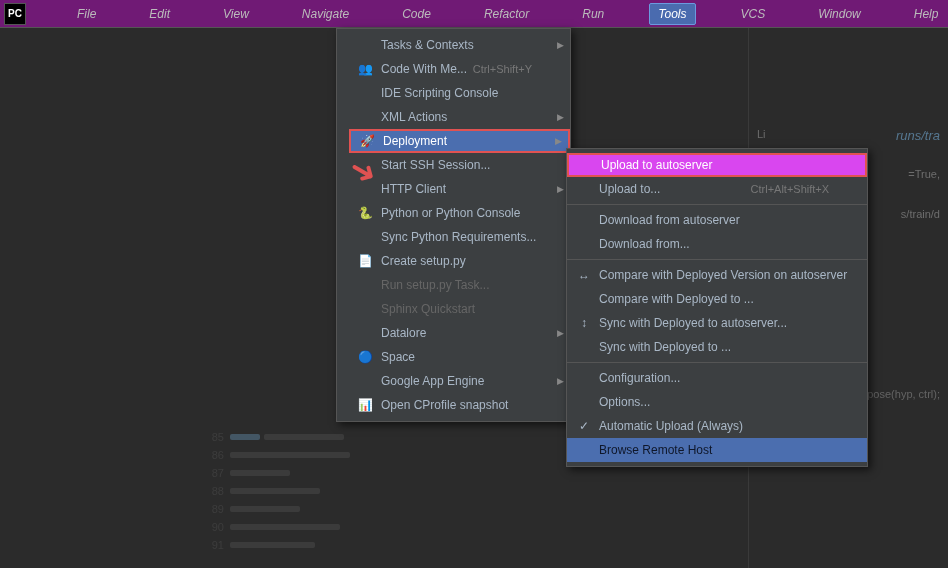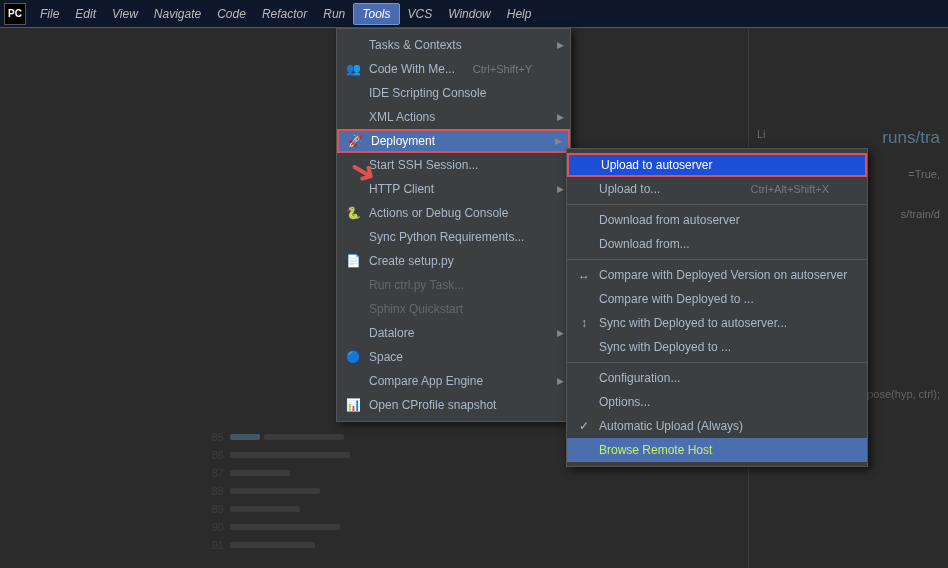--- a/index.html
+++ b/index.html
@@ -11,27 +11,28 @@
       font-size: 12px;
       color: #a9b7c6;
       overflow: hidden;
       position: relative;
     }
 
     
     .menubar {
       width: 100%;
       height: 28px;
-      background: #0f172a;
+      background: #701a75;
       display: flex;
       align-items: center;
       border-bottom: 1px solid #555;
       padding: 0 4px;
       position: relative;
       z-index: 100;
+      gap: 37px;
     }
     .menubar-logo {
       width: 22px;
       height: 22px;
       background: #000;
       border: 1px solid #555;
       display: flex; align-items: center; justify-content: center;
       color: #fff;
       font-size: 10px;
       font-weight: bold;
@@ -143,20 +144,21 @@
       color: #e05252;
       font-size: 28px;
       z-index: 400;
       line-height: 1;
     }
 
     
     .tools-dropdown {
       top: 28px;
       left: 336px;
+      padding-left: 12px;
     }
   </style>
 </head>
 <body>
 
 <div class="menubar">
   <div class="menubar-logo">
     <span>PC</span>
   </div>
   <div class="menubar-item">File</div>
@@ -203,21 +205,21 @@
         <div style="height:6px;background:#555;width:110px;border-radius:2px;"></div>
       </div>
       <div style="display:flex;height:18px;align-items:center;">
         <span style="color:#555;font-size:11px;width:30px;text-align:right;padding-right:6px;">91</span>
         <div style="height:6px;background:#555;width:85px;border-radius:2px;"></div>
       </div>
     </div>
   </div>
 
   <div style="position:absolute;right:0;top:0;width:200px;height:100%;background:#2b2b2b;border-left:1px solid #3a3a3a;">
-    <div style="position:absolute;top:100px;right:8px;font-size:17px;color:#6897bb;opacity:0.7;">runs/tra</div>
+    <div style="position:absolute;top:100px;right:8px;font-size:13px;color:#6897bb;opacity:0.7;font-style:italic;">runs/tra</div>
     <div style="position:absolute;top:140px;right:8px;font-size:11px;color:#888;opacity:0.7;margin-left:8px;">=True,</div>
     <div style="position:absolute;top:180px;right:8px;font-size:11px;color:#888;opacity:0.7;">s/train/d</div>
     <div style="position:absolute;top:360px;right:8px;font-size:11px;color:#888;opacity:0.6;blur:2px;">transpose(hyp, ctrl);</div>
     <div style="position:absolute;top:100px;left:8px;font-size:11px;color:#aaa;opacity:0.5;">Li</div>
   </div>
 </div>
 
 <div class="dropdown tools-dropdown" style="top:28px;left:336px;min-width:235px;">
   <div class="menu-item has-submenu">
     <span class="icon"></span>
@@ -243,58 +245,58 @@
   <div class="menu-item">
     <span class="icon"></span>
     <span>Start SSH Session...</span>
   </div>
   <div class="menu-item has-submenu">
     <span class="icon"></span>
     <span>HTTP Client</span>
   </div>
   <div class="menu-item">
     <span class="icon">🐍</span>
-    <span>Actions or Debug Console</span>
+    <span>Python or Python Console</span>
   </div>
   <div class="menu-item">
     <span class="icon"></span>
     <span>Sync Python Requirements...</span>
   </div>
   <div class="menu-item">
     <span class="icon">📄</span>
     <span>Create setup.py</span>
   </div>
   <div class="menu-item disabled">
     <span class="icon"></span>
-    <span>Run ctrl.py Task...</span>
+    <span>Run setup.py Task...</span>
   </div>
   <div class="menu-item disabled">
     <span class="icon"></span>
     <span>Sphinx Quickstart</span>
   </div>
   <div class="menu-item has-submenu">
     <span class="icon"></span>
     <span>Datalore</span>
   </div>
   <div class="menu-item">
     <span class="icon">🔵</span>
     <span>Space</span>
   </div>
   <div class="menu-item has-submenu">
     <span class="icon"></span>
-    <span>Compare App Engine</span>
+    <span>Google App Engine</span>
   </div>
   <div class="menu-item">
     <span class="icon">📊</span>
     <span>Open CProfile snapshot</span>
   </div>
 </div>
 
 <div class="dropdown" style="top:148px;left:566px;min-width:290px;">
-  <div class="menu-item upload-item" style="border:2px solid #e05252;background:#1d4ed8;color:#fff;">
+  <div class="menu-item upload-item" style="border:2px solid #e05252;background:#d946ef;color:#fff;">
     <span class="icon"></span>
     <span>Upload to autoserver</span>
   </div>
   <div class="menu-item">
     <span class="icon"></span>
     <span>Upload to...</span>
     <span class="shortcut">Ctrl+Alt+Shift+X</span>
   </div>
   <div class="menu-separator"></div>
   <div class="menu-item">
@@ -328,19 +330,19 @@
     <span>Configuration...</span>
   </div>
   <div class="menu-item">
     <span class="icon"></span>
     <span>Options...</span>
   </div>
   <div class="menu-item">
     <span class="icon">✓</span>
     <span>Automatic Upload (Always)</span>
   </div>
-  <div class="menu-item browse-item" style="background:#4b6eaf;color:#bef264;">
+  <div class="menu-item browse-item" style="background:#4b6eaf;color:#0f172a;">
     <span class="icon"></span>
     <span>Browse Remote Host</span>
   </div>
 </div>
 
 <div class="red-arrow" style="top:155px;left:350px;transform:rotate(30deg);font-size:32px;">➜</div>
 
 </body></html>

